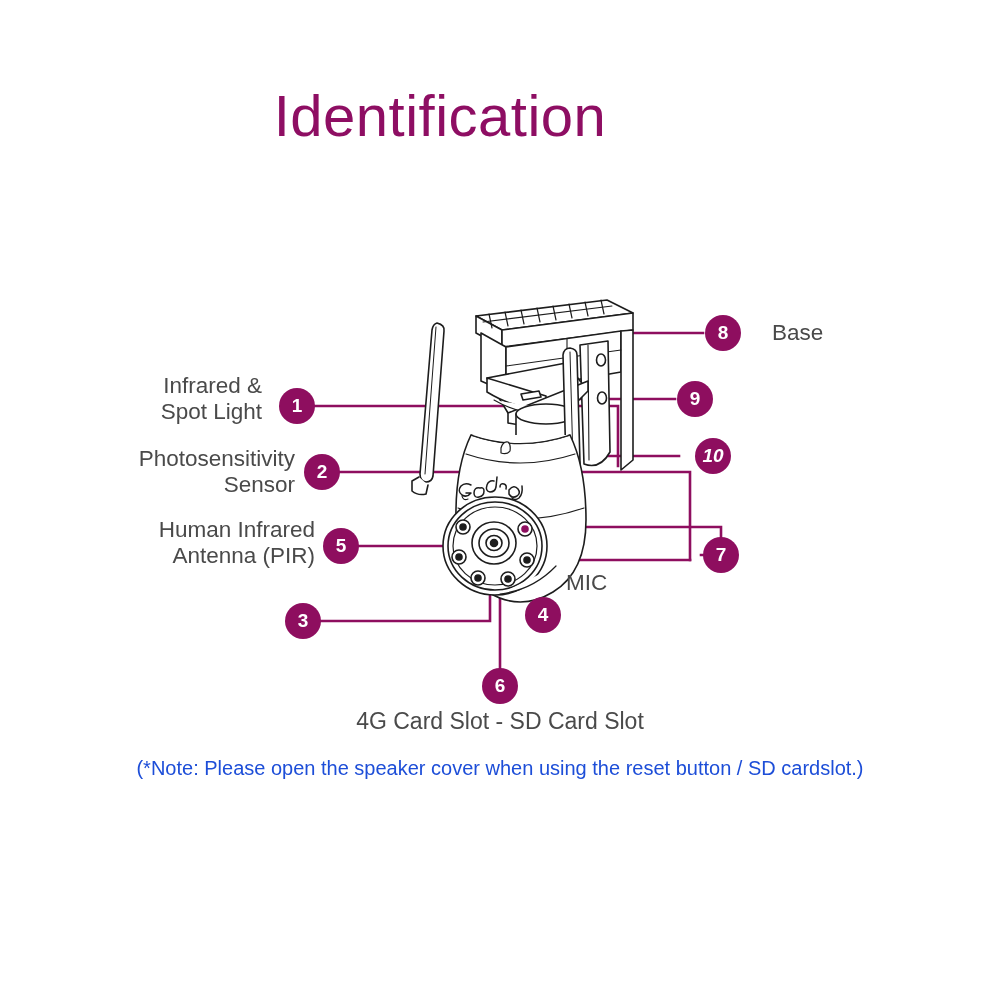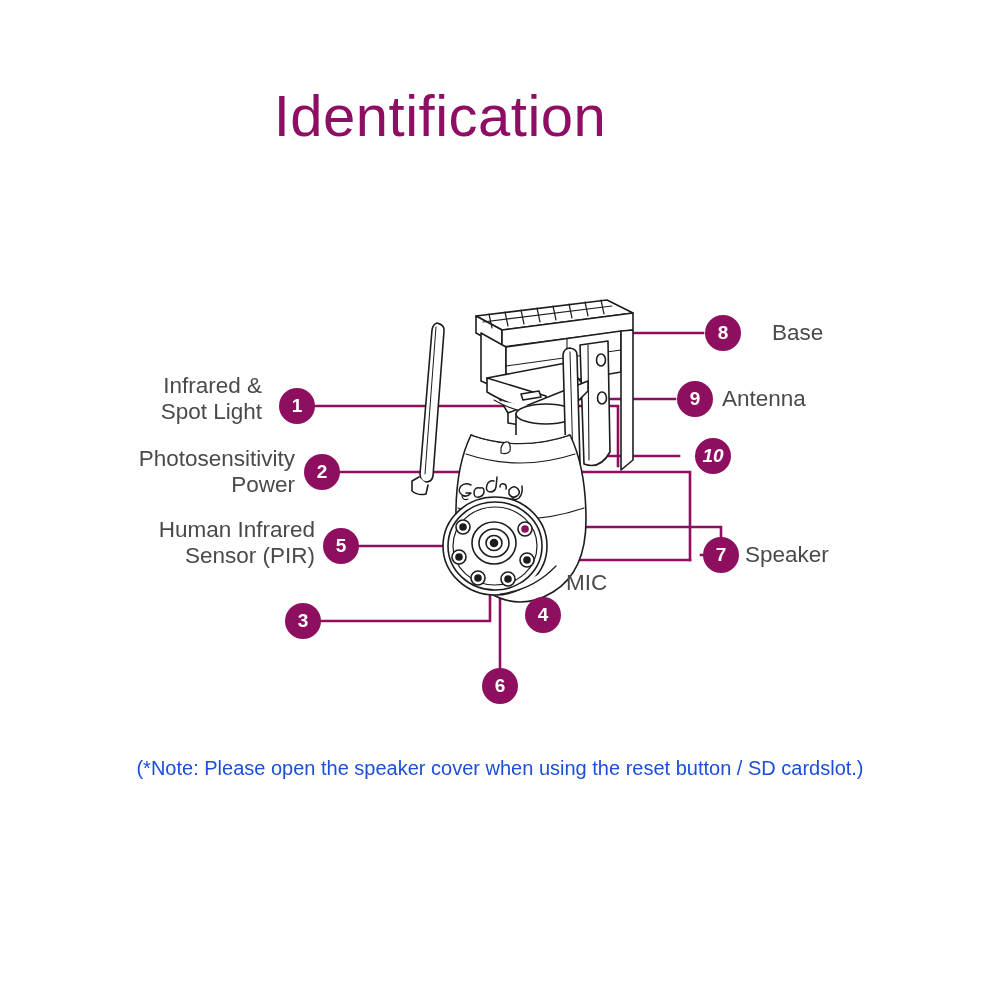--- a/index.html
+++ b/index.html
@@ -197,25 +197,24 @@
   <div class="num" style="left:525px;top:597px;">4</div>
   <div class="num" style="left:482px;top:668px;">6</div>
   <div class="num" style="left:703px;top:537px;">7</div>
   <div class="num" style="left:705px;top:315px;">8</div>
   <div class="num" style="left:677px;top:381px;">9</div>
   <div class="num" style="left:695px;top:438px;font-style:italic;">10</div>
 
   <div class="lbl r" style="left:12px;top:373px;width:250px;">Infrared &amp;
 Spot Light</div>
   <div class="lbl r" style="left:20px;top:446px;width:275px;">Photosensitivity
-Power</div>
+Sensor</div>
   <div class="lbl r" style="left:20px;top:517px;width:295px;">Human Infrared
-Sensor (PIR)</div>
+Antenna (PIR)</div>
 
   <div class="lbl l" style="left:772px;top:320px;width:240px;">Base</div>
-  <div class="lbl l" style="left:722px;top:386px;width:260px;">Antenna</div>
-  <div class="lbl l" style="left:745px;top:542px;width:230px;">Speaker</div>
 
   <div class="lbl l" style="left:566px;top:570px;width:200px;">MIC</div>
+  <div class="slot">4G Card Slot - SD Card Slot</div>
 
   <div class="note">(*Note: Please open the speaker cover when using the reset button / SD cardslot.)</div>
 
 </div>
 
 </body></html>

